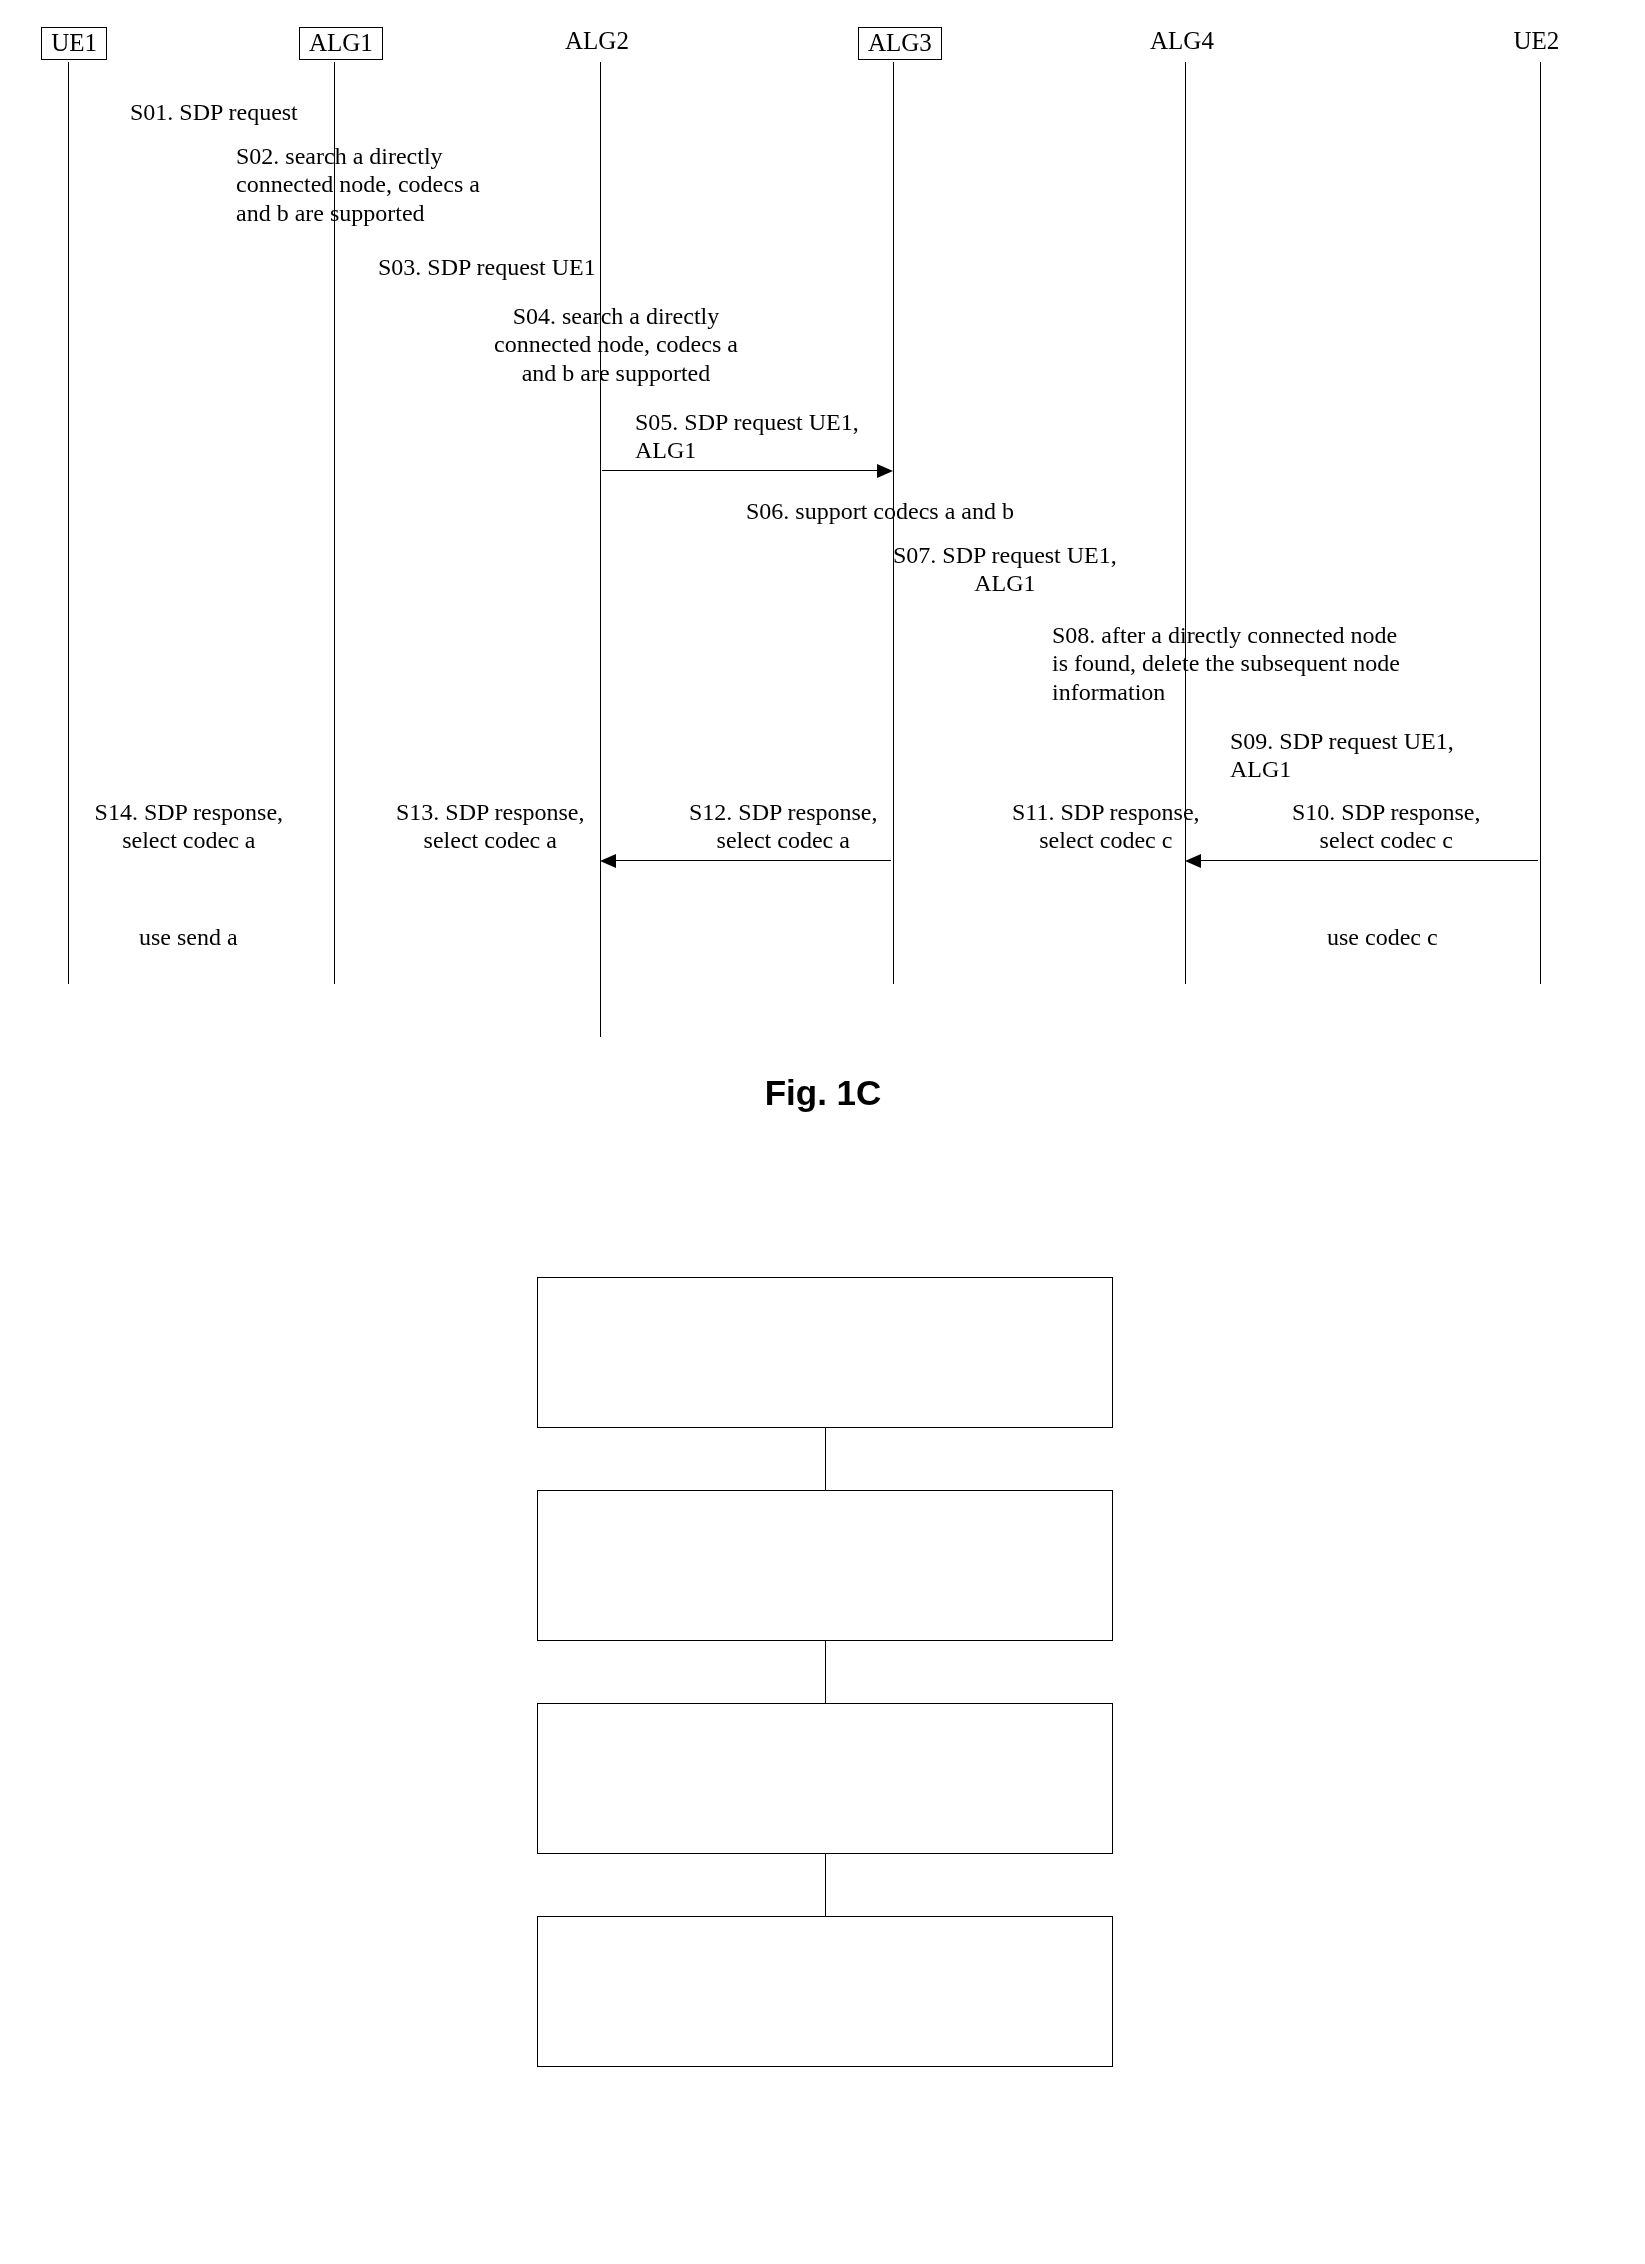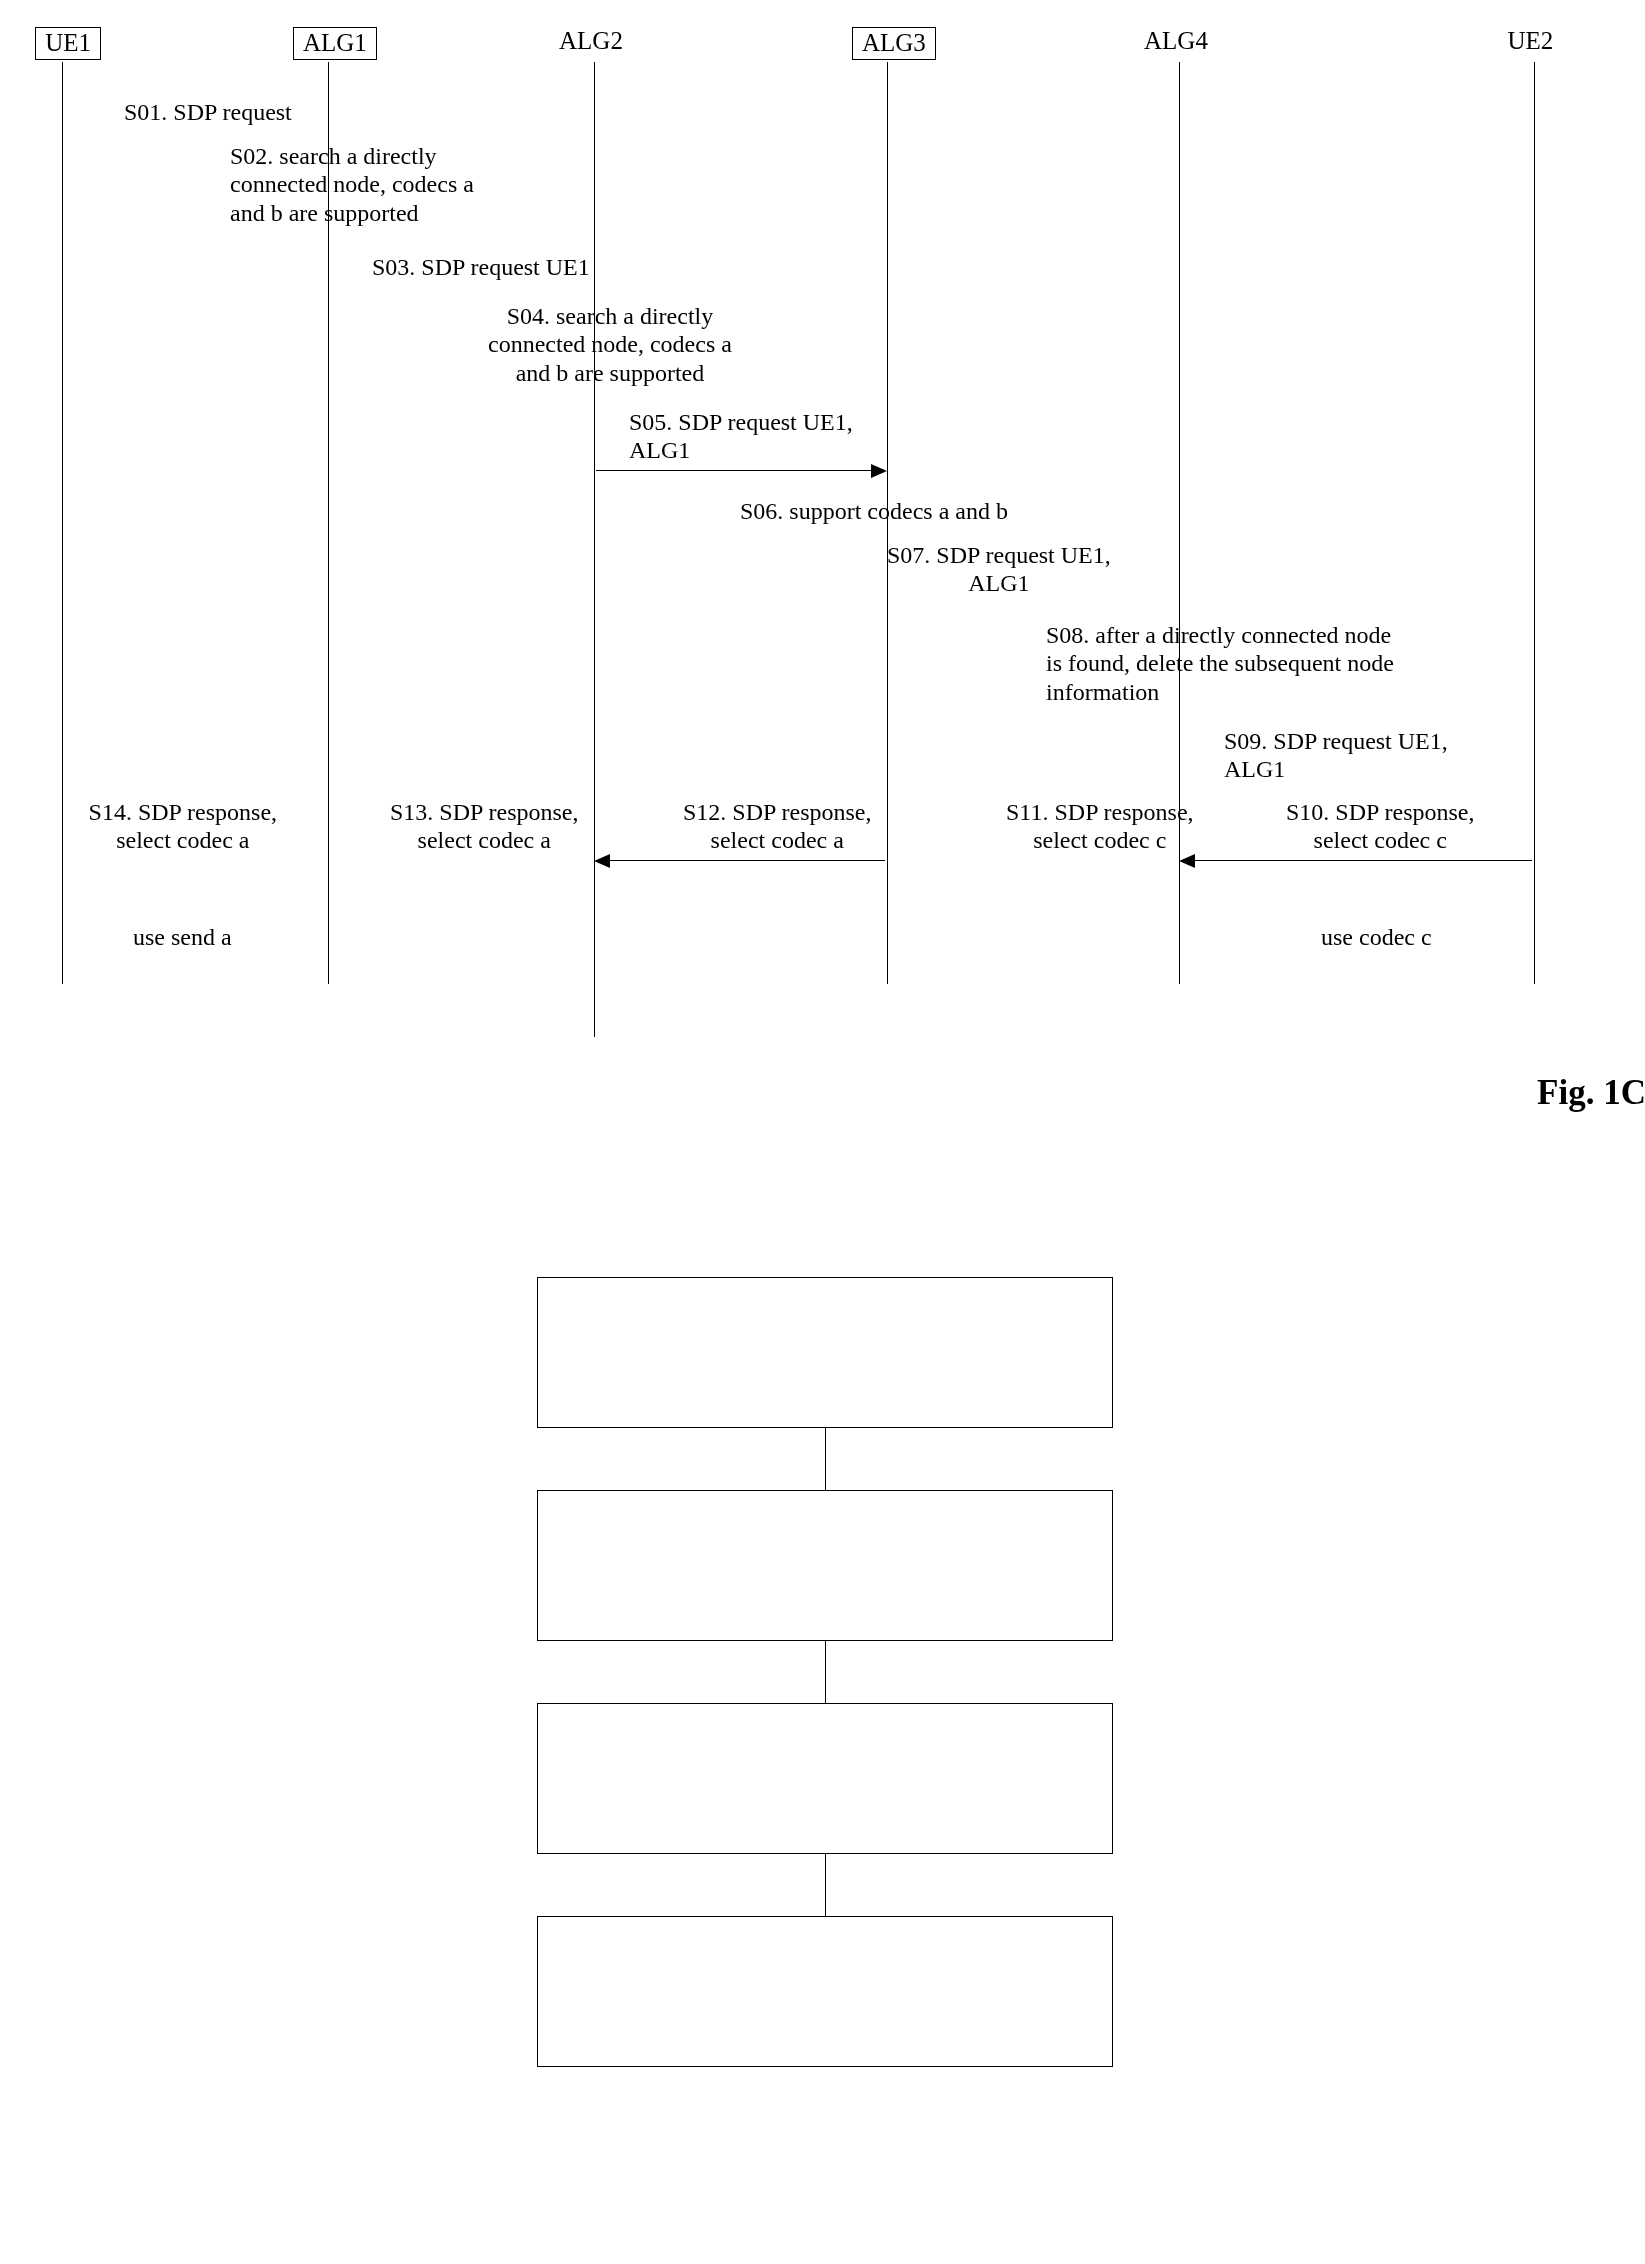--- a/index.html
+++ b/index.html
@@ -1,28 +1,28 @@
 <!DOCTYPE html>
 <html style="font-size:14px"><head>
 <meta charset="utf-8">
 <style>
   * { margin: 0; padding: 0; box-sizing: border-box; }
   body { font-family: "Times New Roman", serif; background: #fff; color: #000; }
   .page { position: relative; width: 1646px; height: 2265px; }
-  .seq-wrap { position: absolute; left: 62px; top: 26.6px; width: 1507px; height: 1002px; }
+  .seq-wrap { position: absolute; left: 68px; top: 26.6px; width: 1507px; height: 1002px; }
   .lifeline { position: absolute; top: 0; height: 975px; }
   .ll-label { position: absolute; top: 0; text-align: center; font-size: 25px; white-space: nowrap; }
   .ll-box { border: 1.8px solid #000; padding: 1.8px 8.9px; display: inline-block; }
   .ll-line { position: absolute; top: 35px; left: 0; width: 0; border-left: 1.8px solid #000; }
   .msg { position: absolute; font-size: 24px; line-height: 1.2; text-align: center; }
   .arrow { position: absolute; height: 0; border-top: 1.8px solid #000; }
   .arrow-right::after, .arrow-left::after { content: ""; position: absolute; top: -7px; width: 0; height: 0; border-top: 7px solid transparent; border-bottom: 7px solid transparent; }
   .arrow-right::after { right: -1.8px; border-left: 16px solid #000; }
   .arrow-left::after  { left: -1.8px;  border-right: 16px solid #000; }
-  .fig-caption { position: absolute; font-family: Liberation Serif, serif; font-weight: bold; font-size: 35px; left: 0; right: 0; text-align: right; }
+  .fig-caption { position: absolute; font-family: Liberation Sans, sans-serif; font-weight: bold; font-size: 35px; left: 0; right: 0; text-align: center; }
   .flow-wrap { position: absolute; left: 426px; top: 1277px; width: 798px; }
   .flow-box { border: 1.8px solid #000; width: 576px; height: 151px; margin: 0 auto; }
   .flow-line { width: 0; height: 62px; border-left: 1.8px solid #000; margin: 0 auto; }
 </style>
 </head>
 <body>
 
 <div class="page">
 
   <div class="seq-wrap">

